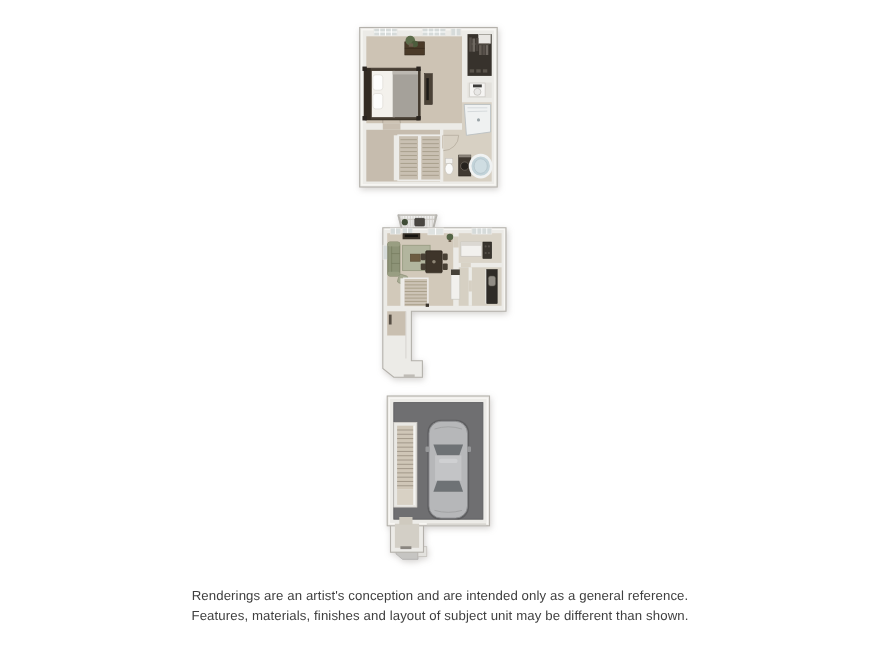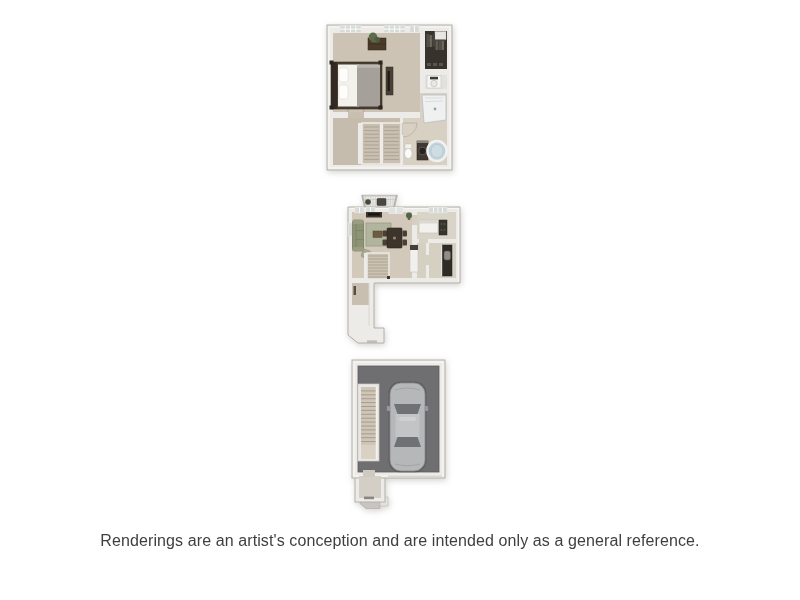--- a/index.html
+++ b/index.html
@@ -8,21 +8,21 @@
     font-family:"Liberation Sans",sans-serif;
   }
   .canvas{position:absolute;inset:0;}
   figure.plan{position:absolute;margin:0;filter:drop-shadow(1px 2px 3px rgba(100,95,85,0.28));}
   figure.plan svg{display:block;width:100%;height:100%;}
   .plan-upper{left:324px;top:19px;width:132px;height:159px;}
   .plan-main{left:347px;top:193px;width:116px;height:152px;}
   .plan-garage{left:351px;top:357px;width:96px;height:153px;}
   .disclaimer{
     position:absolute;left:0;right:0;top:532px;text-align:center;
-    color:#3f3f3f;font-size:16px;line-height:18.5px;letter-spacing:0.1px;
+    color:#3f3f3f;font-size:12px;line-height:18.5px;letter-spacing:0.1px;
   }
   .disclaimer p{margin:0;}
 </style>
 </head>
 <body>
 
 <div class="canvas">
 
   <figure class="plan plan-upper">
     <svg viewBox="0 0 132 159" xmlns="http://www.w3.org/2000/svg">
@@ -285,15 +285,16 @@
         <rect x="12" y="113" width="12" height="7" fill="#cfcabf"></rect>
         <rect x="13" y="139.6" width="10" height="2.6" fill="#8a8680"></rect>
       </g>
 
       <path d="M37,119.6 H91" stroke="#d8d6d1" stroke-width="2"></path>
     </svg>
   </figure>
 
   <div class="disclaimer">
     <p>Renderings are an artist's conception and are intended only as a general reference.</p>
+    <p>Features, materials, finishes and layout of subject unit may be different than shown.</p>
   </div>
 
 </div>
 
 </body></html>

